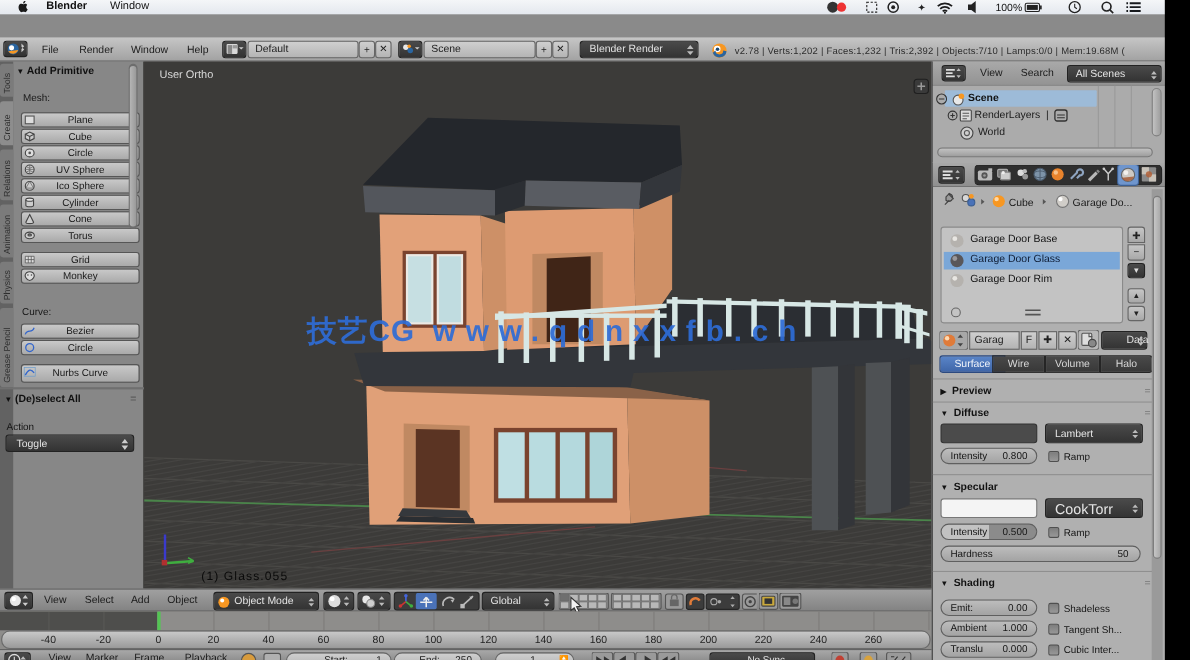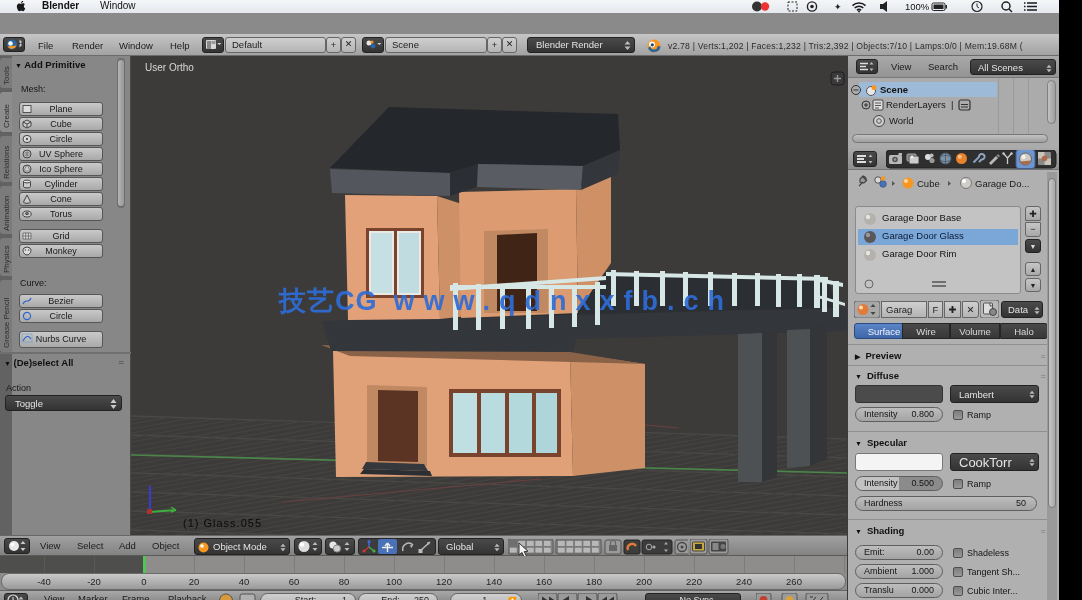--- a/index.html
+++ b/index.html
@@ -22,21 +22,21 @@
 .lightfield { position:absolute; background:linear-gradient(#cfcfcf,#b4b4b4); border:1px solid #666; border-radius:3px; color:#222; }
 
 
 #vphdr { left:0; top:535px; width:847px; height:21px; background:linear-gradient(#a0a0a0,#838383); border-top:1px solid #666; border-bottom:1px solid #5a5a5a; color:#1b1b1b; font-size:9.5px; }
 
 
 #tshelf { left:0; top:56px; width:131px; height:479px; background:#878787; border-right:1px solid #4a4a48; }
 #tabs { position:absolute; left:0; top:0; width:12px; height:479px; background:#626262; }
 .vtab { position:absolute; left:0; width:12px; background:#7b7b7b; border-radius:3px 0 0 3px; color:#2e2e2e; font-size:8px; overflow:hidden; }
 .vtab span { position:absolute; transform:rotate(-90deg); transform-origin:left top; white-space:nowrap; left:2px; }
-.tbtn { position:absolute; left:19px; width:84px; height:14px; background:linear-gradient(#c9c9c9,#a9a9a9); border:1px solid #565656; border-radius:3px; color:#181818; font-size:9px; line-height:12px; text-align:center; }
+.tbtn { position:absolute; left:19px; width:108px; height:14px; background:linear-gradient(#c9c9c9,#a9a9a9); border:1px solid #565656; border-radius:3px; color:#181818; font-size:9px; line-height:12px; text-align:center; }
 .tbtn .ic { position:absolute; left:1px; top:1px; width:12px; height:10px; }
 
 
 #vp { left:131px; top:56px; width:716px; height:479px; background:#3c3b39; overflow:hidden; }
 
 
 #tline { left:0; top:556px; width:847px; height:44px; background:#8e8d8b;text-align:center; }
 #tlhdr { position:absolute; left:0; top:34px; width:847px; height:10px; background:linear-gradient(#a8a8a8,#909090); border-top:1px solid #636363; color:#1b1b1b; font-size:9.5px; overflow:hidden; }
 
 
@@ -733,21 +733,21 @@
     <div class="lightfield" style="left:33px;top:153px;width:46px;height:17px;font-size:9.5px;line-height:15px;padding-left:4px;border-radius:0">Garag</div>
     <div class="lightfield" style="left:80px;top:153px;width:15px;height:17px;text-align:center;font-size:9.5px;line-height:15px;border-radius:0">F</div>
     <div class="lightfield" style="left:96px;top:153px;width:17px;height:17px;text-align:center;font-size:9.5px;line-height:16px;border-radius:0">✚</div>
     <div class="lightfield" style="left:114px;top:153px;width:17px;height:17px;text-align:center;font-size:9.5px;line-height:16px;border-radius:0 3px 3px 0">✕</div>
     <svg class="abs" style="left:132px;top:152px" width="19" height="18" viewBox="0 0 19 18">
         <rect x="0" y="0" width="19" height="18" rx="3" fill="#b8b8b8" stroke="#666"></rect>
         <rect x="3.5" y="3" width="9" height="11" rx="1" fill="#ddd" stroke="#555"></rect>
         <path d="M10 3 v3 h3" fill="none" stroke="#555"></path>
         <circle cx="13" cy="12" r="3.5" fill="#888" stroke="#444"></circle>
       </svg>
-    <div class="darkbtn" style="left:153px;top:153px;width:42px;height:17px;font-size:9.5px;line-height:15px;padding-left:6px">Data
+    <div class="darkbtn" style="left:153px;top:153px;width:42px;height:17px;font-size:9.5px;line-height:15px;padding-left:22px">Data
       <svg style="position:absolute;right:2px;top:4px" width="6" height="9" viewBox="0 0 7 9">
           <path d="M3.5 0 L6.5 3.5 H0.5 z M3.5 9 L6.5 5.5 H0.5 z" fill="#bbb"></path>
         </svg>
     </div>
 
     <div class="abs" style="left:6px;top:175px;width:200px;height:16px">
       <div class="abs" style="left:0;width:60px;height:16px;background:linear-gradient(#5a85c8,#3f66a8);border:1px solid #2c4a80;border-radius:3px 0 0 3px;color:#f0f4fa;font-size:9.5px;text-align:center;line-height:15px">Surface</div>
       <div class="abs" style="left:48px;width:48px;height:16px;background:linear-gradient(#494949,#383838);border:1px solid #252525;color:#d8d8d8;font-size:9.5px;text-align:center;line-height:15px">Wire</div>
       <div class="abs" style="left:96px;width:50px;height:16px;background:linear-gradient(#494949,#383838);border:1px solid #252525;color:#d8d8d8;font-size:9.5px;text-align:center;line-height:15px">Volume</div>
       <div class="abs" style="left:146px;width:48px;height:16px;background:linear-gradient(#494949,#383838);border:1px solid #252525;border-radius:0 3px 3px 0;color:#d8d8d8;font-size:9.5px;text-align:center;line-height:15px">Halo</div>

